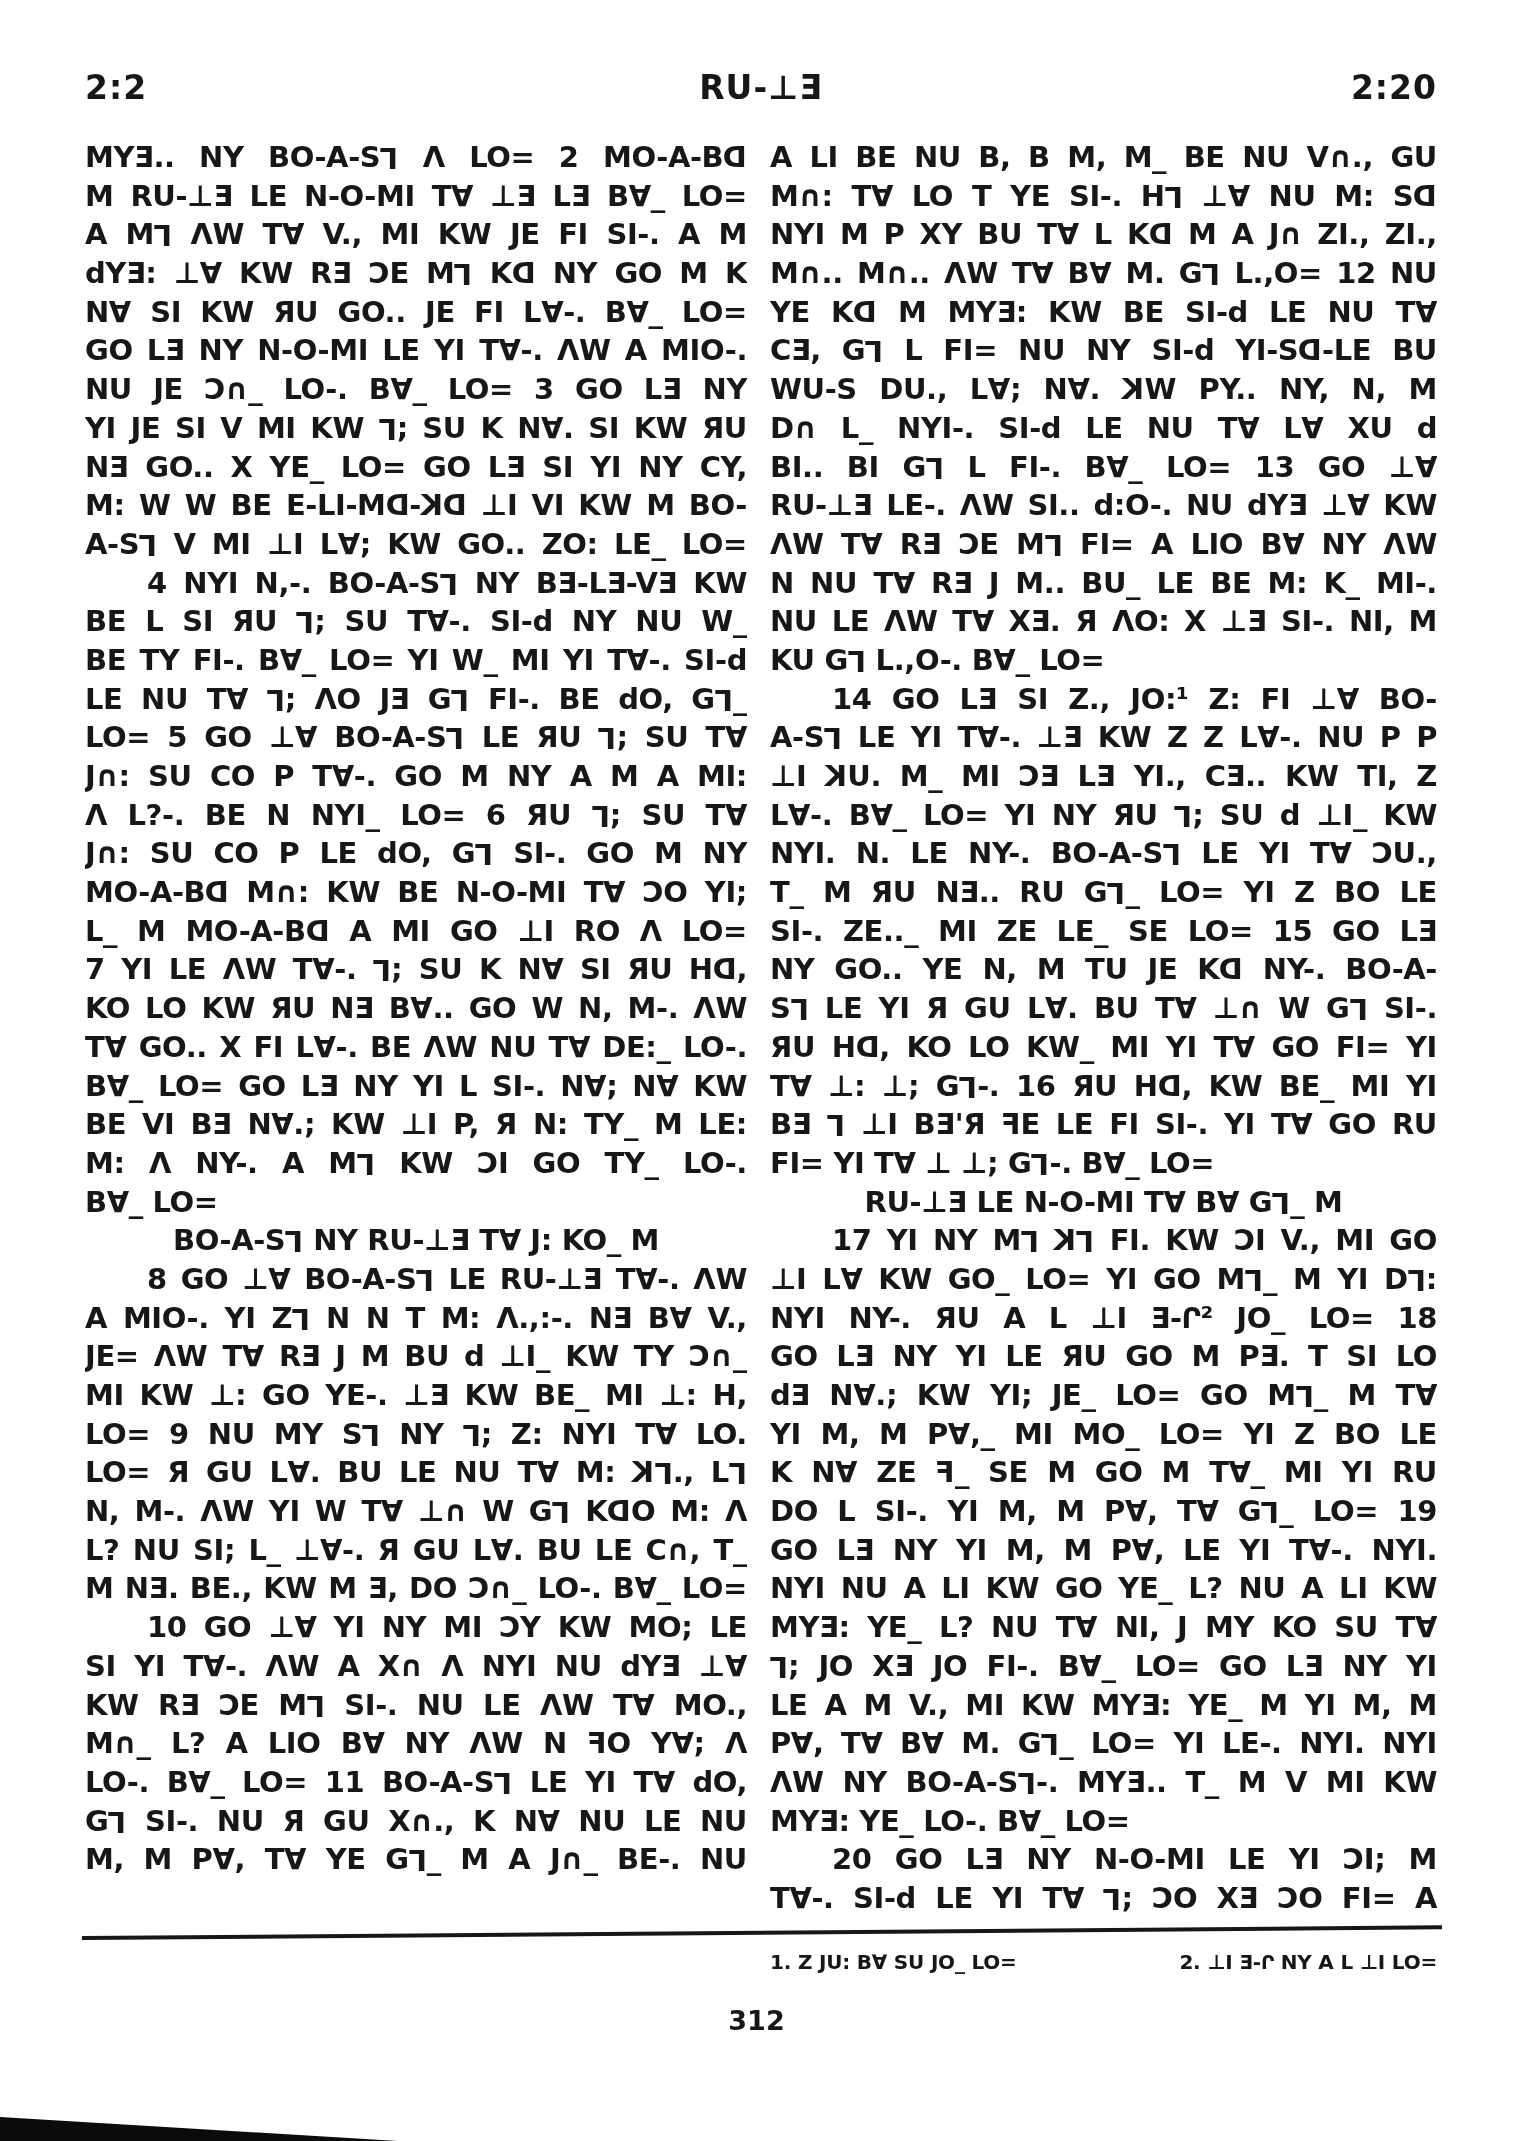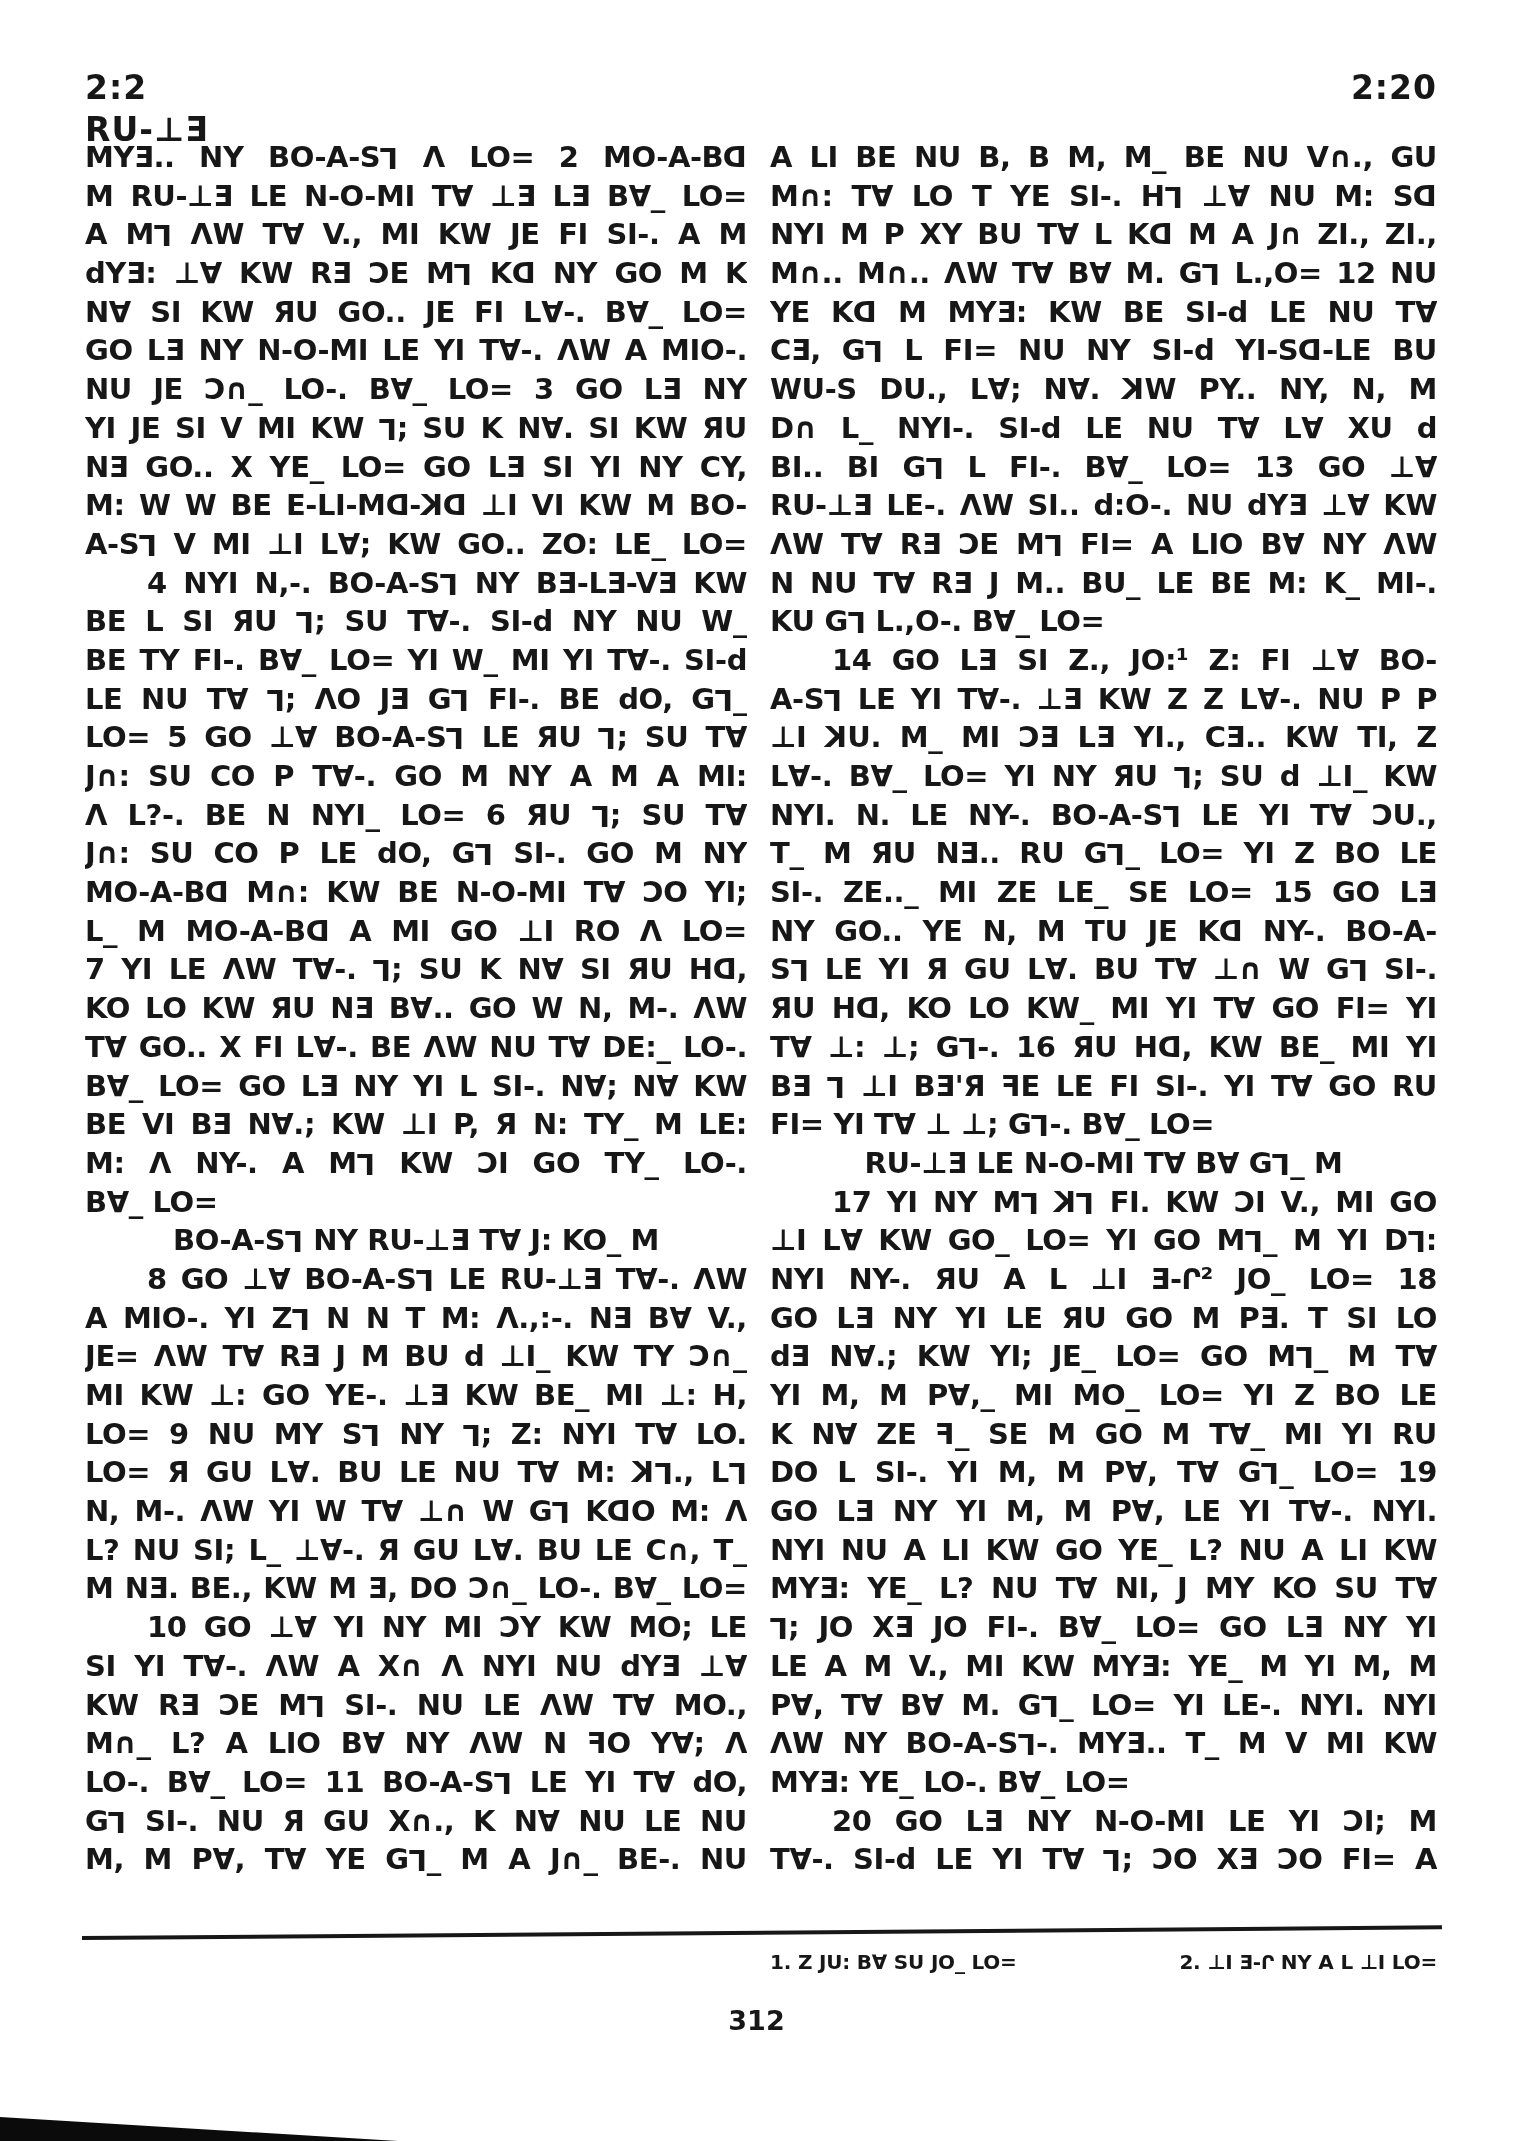--- a/index.html
+++ b/index.html
@@ -9,21 +9,21 @@
     background:#ffffff;
     overflow:hidden;
     font-family:"DejaVu Sans", sans-serif;
     color:#171717;
   }
   .header{
     position:absolute;left:85px;top:68px;width:1352px;height:44px;
     display:flex;justify-content:space-between;align-items:baseline;
     font-size:33px;font-weight:700;letter-spacing:1px;
   }
-  .header .title{position:absolute;left:0;right:0;margin-top:42px;}
+  .header .title{position:absolute;left:0;right:0;text-align:center;}
   .col{
     position:absolute;top:138px;
     font-size:29px;font-weight:700;
     letter-spacing:-0.4px;
   }
   .col-left{left:85px;width:662px;}
   .col-right{left:770px;width:667px;}
   .tl{
     height:38.7px;line-height:38.7px;
     overflow:hidden;white-space:nowrap;
@@ -118,20 +118,21 @@
       <div class="tl j">NYI M P XY BU T∀ L K<span class="g fh">D</span> M A J∩ ZI., ZI.,</div>
       <div class="tl j">M∩.. M∩.. ΛW T∀ B∀ M. G<span class="g fr">L</span> L.,O= 12 NU</div>
       <div class="tl j">YE K<span class="g fh">D</span> M MYƎ: KW BE SI-d LE NU T∀</div>
       <div class="tl j">CƎ, G<span class="g fr">L</span> L FI= NU NY SI-d YI-S<span class="g fh">D</span>-LE BU</div>
       <div class="tl j">WU-S DU., L∀; N∀. <span class="g fh">K</span>W PY.. NY, N, M</div>
       <div class="tl j">D∩ L_ NYI-. SI-d LE NU T∀ L∀ XU d</div>
       <div class="tl j">BI.. BI G<span class="g fr">L</span> L FI-. B∀_ LO= 13 GO ⊥∀</div>
       <div class="tl j">RU-⊥Ǝ LE-. ΛW SI.. d:O-. NU dYƎ ⊥∀ KW</div>
       <div class="tl j">ΛW T∀ RƎ ƆE M<span class="g fr">L</span> FI= A LIO B∀ NY ΛW</div>
       <div class="tl j">N NU T∀ RƎ J M.. BU_ LE BE M: K_ MI-.</div>
+      <div class="tl j">NU LE ΛW T∀ XƎ. Я ΛO: X ⊥Ǝ SI-. NI, M</div>
       <div class="tl l">KU G<span class="g fr">L</span> L.,O-. B∀_ LO=</div>
       <div class="tl ji">14 GO LƎ SI Z., JO:¹ Z: FI ⊥∀ BO-</div>
       <div class="tl j">A-S<span class="g fr">L</span> LE YI T∀-. ⊥Ǝ KW Z Z L∀-. NU P P</div>
       <div class="tl j">⊥I <span class="g fh">K</span>U. M_ MI ƆƎ LƎ YI., CƎ.. KW TI, Z</div>
       <div class="tl j">L∀-. B∀_ LO= YI NY ЯU <span class="g fr">L</span>; SU d ⊥I_ KW</div>
       <div class="tl j">NYI. N. LE NY-. BO-A-S<span class="g fr">L</span> LE YI T∀ ƆU.,</div>
       <div class="tl j">T_ M ЯU NƎ.. RU G<span class="g fr">L</span>_ LO= YI Z BO LE</div>
       <div class="tl j">SI-. ZE.._ MI ZE LE_ SE LO= 15 GO LƎ</div>
       <div class="tl j">NY GO.. YE N, M TU JE K<span class="g fh">D</span> NY-. BO-A-</div>
       <div class="tl j">S<span class="g fr">L</span> LE YI Я GU L∀. BU T∀ ⊥∩ W G<span class="g fr">L</span> SI-.</div>

